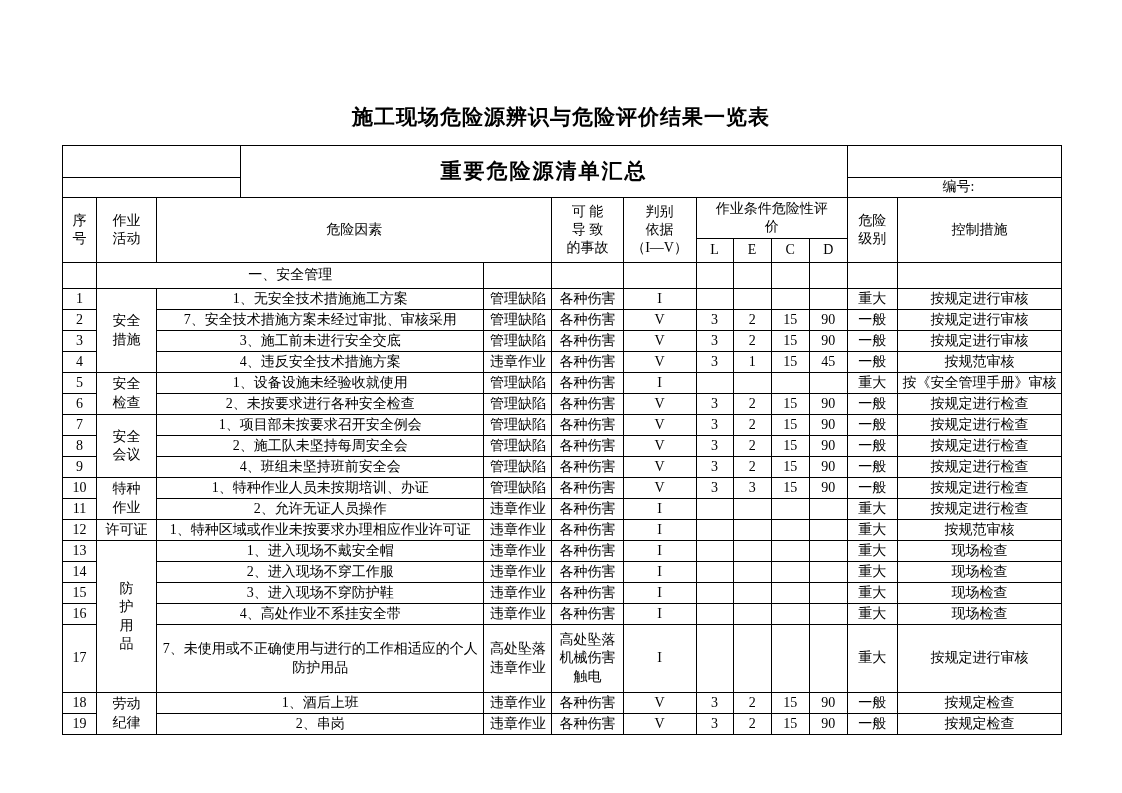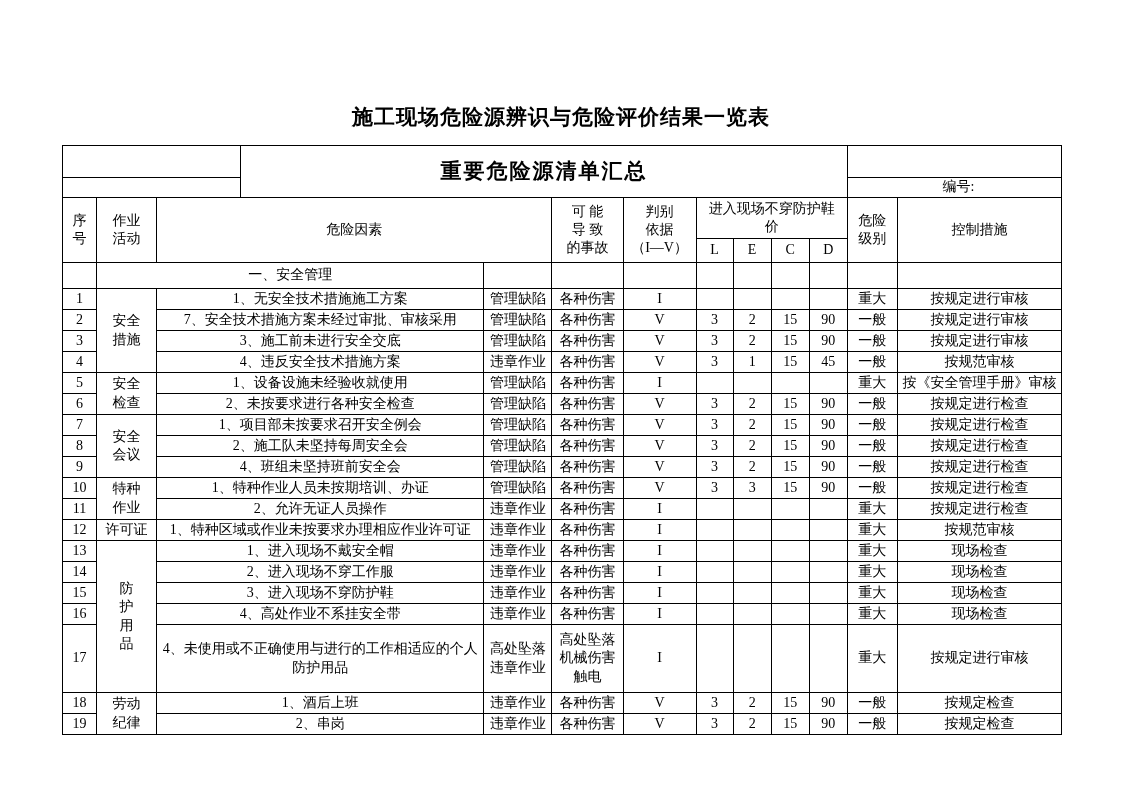--- a/index.html
+++ b/index.html
@@ -86,21 +86,21 @@
 号</td>
       <td rowspan="2">作业
 活动</td>
       <td rowspan="2" colspan="3">危险因素</td>
       <td rowspan="2">可  能
 导  致
 的事故</td>
       <td rowspan="2">判别
 依据
 （I—V）</td>
-      <td colspan="4">进入现场不穿防护鞋
+      <td colspan="4">作业条件危险性评
 价</td>
       <td rowspan="2">危险
 级别</td>
       <td rowspan="2">控制措施</td>
     </tr>
     <tr class="rh2">
       <td>L</td>
       <td>E</td>
       <td>C</td>
       <td>D</td>
@@ -352,21 +352,21 @@
       <td></td>
       <td></td>
       <td></td>
       <td></td>
       <td>重大</td>
       <td>现场检查</td>
     </tr>
 
     <tr class="r68">
       <td>17</td>
-      <td colspan="2" class="lft">4、未使用或不正确使用与进行的工作相适应的个人防护用品</td>
+      <td colspan="2" class="lft">7、未使用或不正确使用与进行的工作相适应的个人防护用品</td>
       <td>高处坠落
 违章作业</td>
       <td class="acc3">高处坠落
 机械伤害
 触电</td>
       <td class="basis">I</td>
       <td></td>
       <td></td>
       <td></td>
       <td></td>

